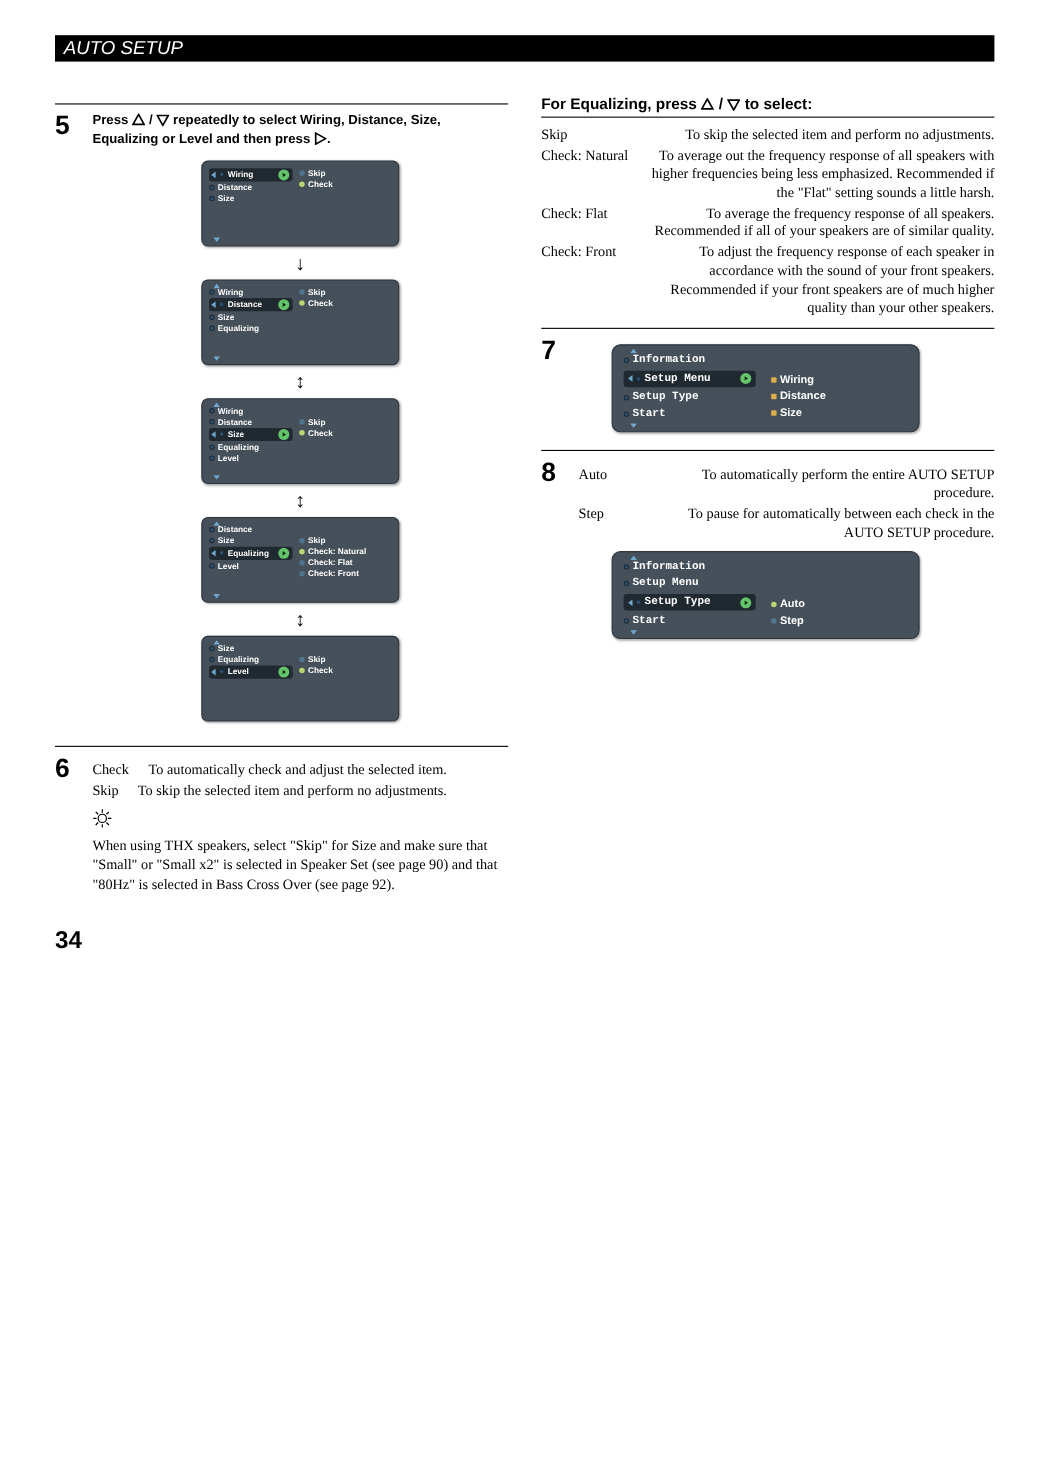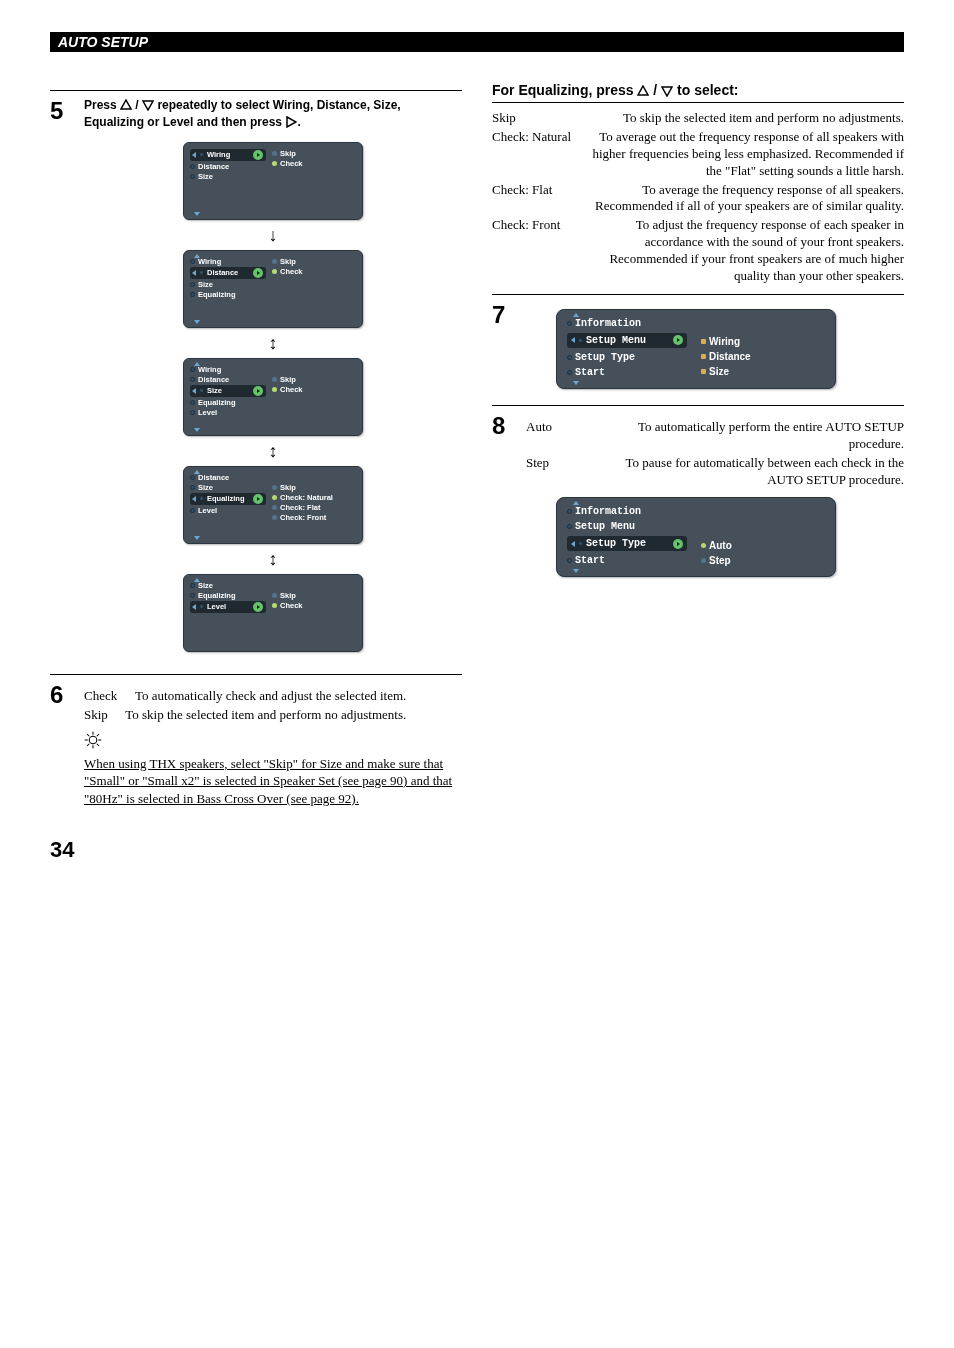--- a/index.html
+++ b/index.html
@@ -1,31 +1,31 @@
 <!DOCTYPE html>
 <html><head>
 <meta charset="utf-8">
 <style>
   * { box-sizing: border-box; margin: 0; padding: 0; }
   body { font-family: "Times New Roman", Times, serif; background: #fff; color: #000; width: 954px; margin: 0 auto; padding: 32px 50px 40px; font-size: 13px; }
-  .header-bar { background: #000; color: #fff; font-family: Arial, Helvetica, sans-serif; font-weight: bold; font-size: 14px; font-style: italic; padding: 2px 8px; margin-bottom: 30px; }
+  .header-bar { background: #000; color: #fff; font-family: Arial, Helvetica, sans-serif; font-weight: normal; font-size: 17px; font-style: italic; padding: 2px 8px; margin-bottom: 30px; }
   .cols { display: flex; gap: 30px; }
   .col { flex: 1; }
   .step { display: flex; gap: 10px; border-top: 1px solid #000; padding-top: 6px; margin-top: 8px; }
   .step-n { font-family: Arial, Helvetica, sans-serif; font-weight: bold; font-size: 24px; width: 24px; flex-shrink: 0; }
   .step-body { flex: 1; }
   .step-title { font-family: Arial, Helvetica, sans-serif; font-weight: bold; font-size: 12px; line-height: 1.45; }
   .icon-inline { display: inline-block; vertical-align: -2px; }
   .deflist { display: table; margin: 6px 0 6px 0; border-collapse: collapse; }
   .defrow { display: table-row; }
   .defk, .defv { display: table-cell; vertical-align: top; padding: 1px 0; }
   .defk { padding-right: 8px; white-space: nowrap; font-size: 13px; }
   .defv { font-size: 13px; line-height: 1.3; text-align: right; }
   .note-icon { font-size: 16px; margin: 6px 0 2px; }
-  .note-text { font-size: 13px; line-height: 1.35; text-decoration: underline; }
+  .note-text { font-size: 13px; line-height: 1.35; }
   .subhead { font-family: Arial, Helvetica, sans-serif; font-weight: bold; font-size: 14px; border-bottom: 1px solid #000; padding-bottom: 4px; margin-bottom: 6px; }
 
   
   .screens { display: flex; flex-direction: column; align-items: center; gap: 6px; margin: 10px 0 14px; }
   .screen { width: 180px; background: #46505a; border: 1px solid #2c343c; border-radius: 6px; padding: 6px 6px 8px; font-family: Arial, Helvetica, sans-serif; color: #fff; font-size: 7.5px; position: relative; box-shadow: 1px 1px 2px rgba(0,0,0,.3); }
   .screen.tall { min-height: 78px; }
   .screen::before { content: ""; position: absolute; inset: 2px; border-radius: 4px; pointer-events: none; }
   .scr-rows { display: flex; }
   .scr-left, .scr-right { flex: 1; display: flex; flex-direction: column; gap: 1px; }
   .scr-left { flex: 0 0 76px; }

